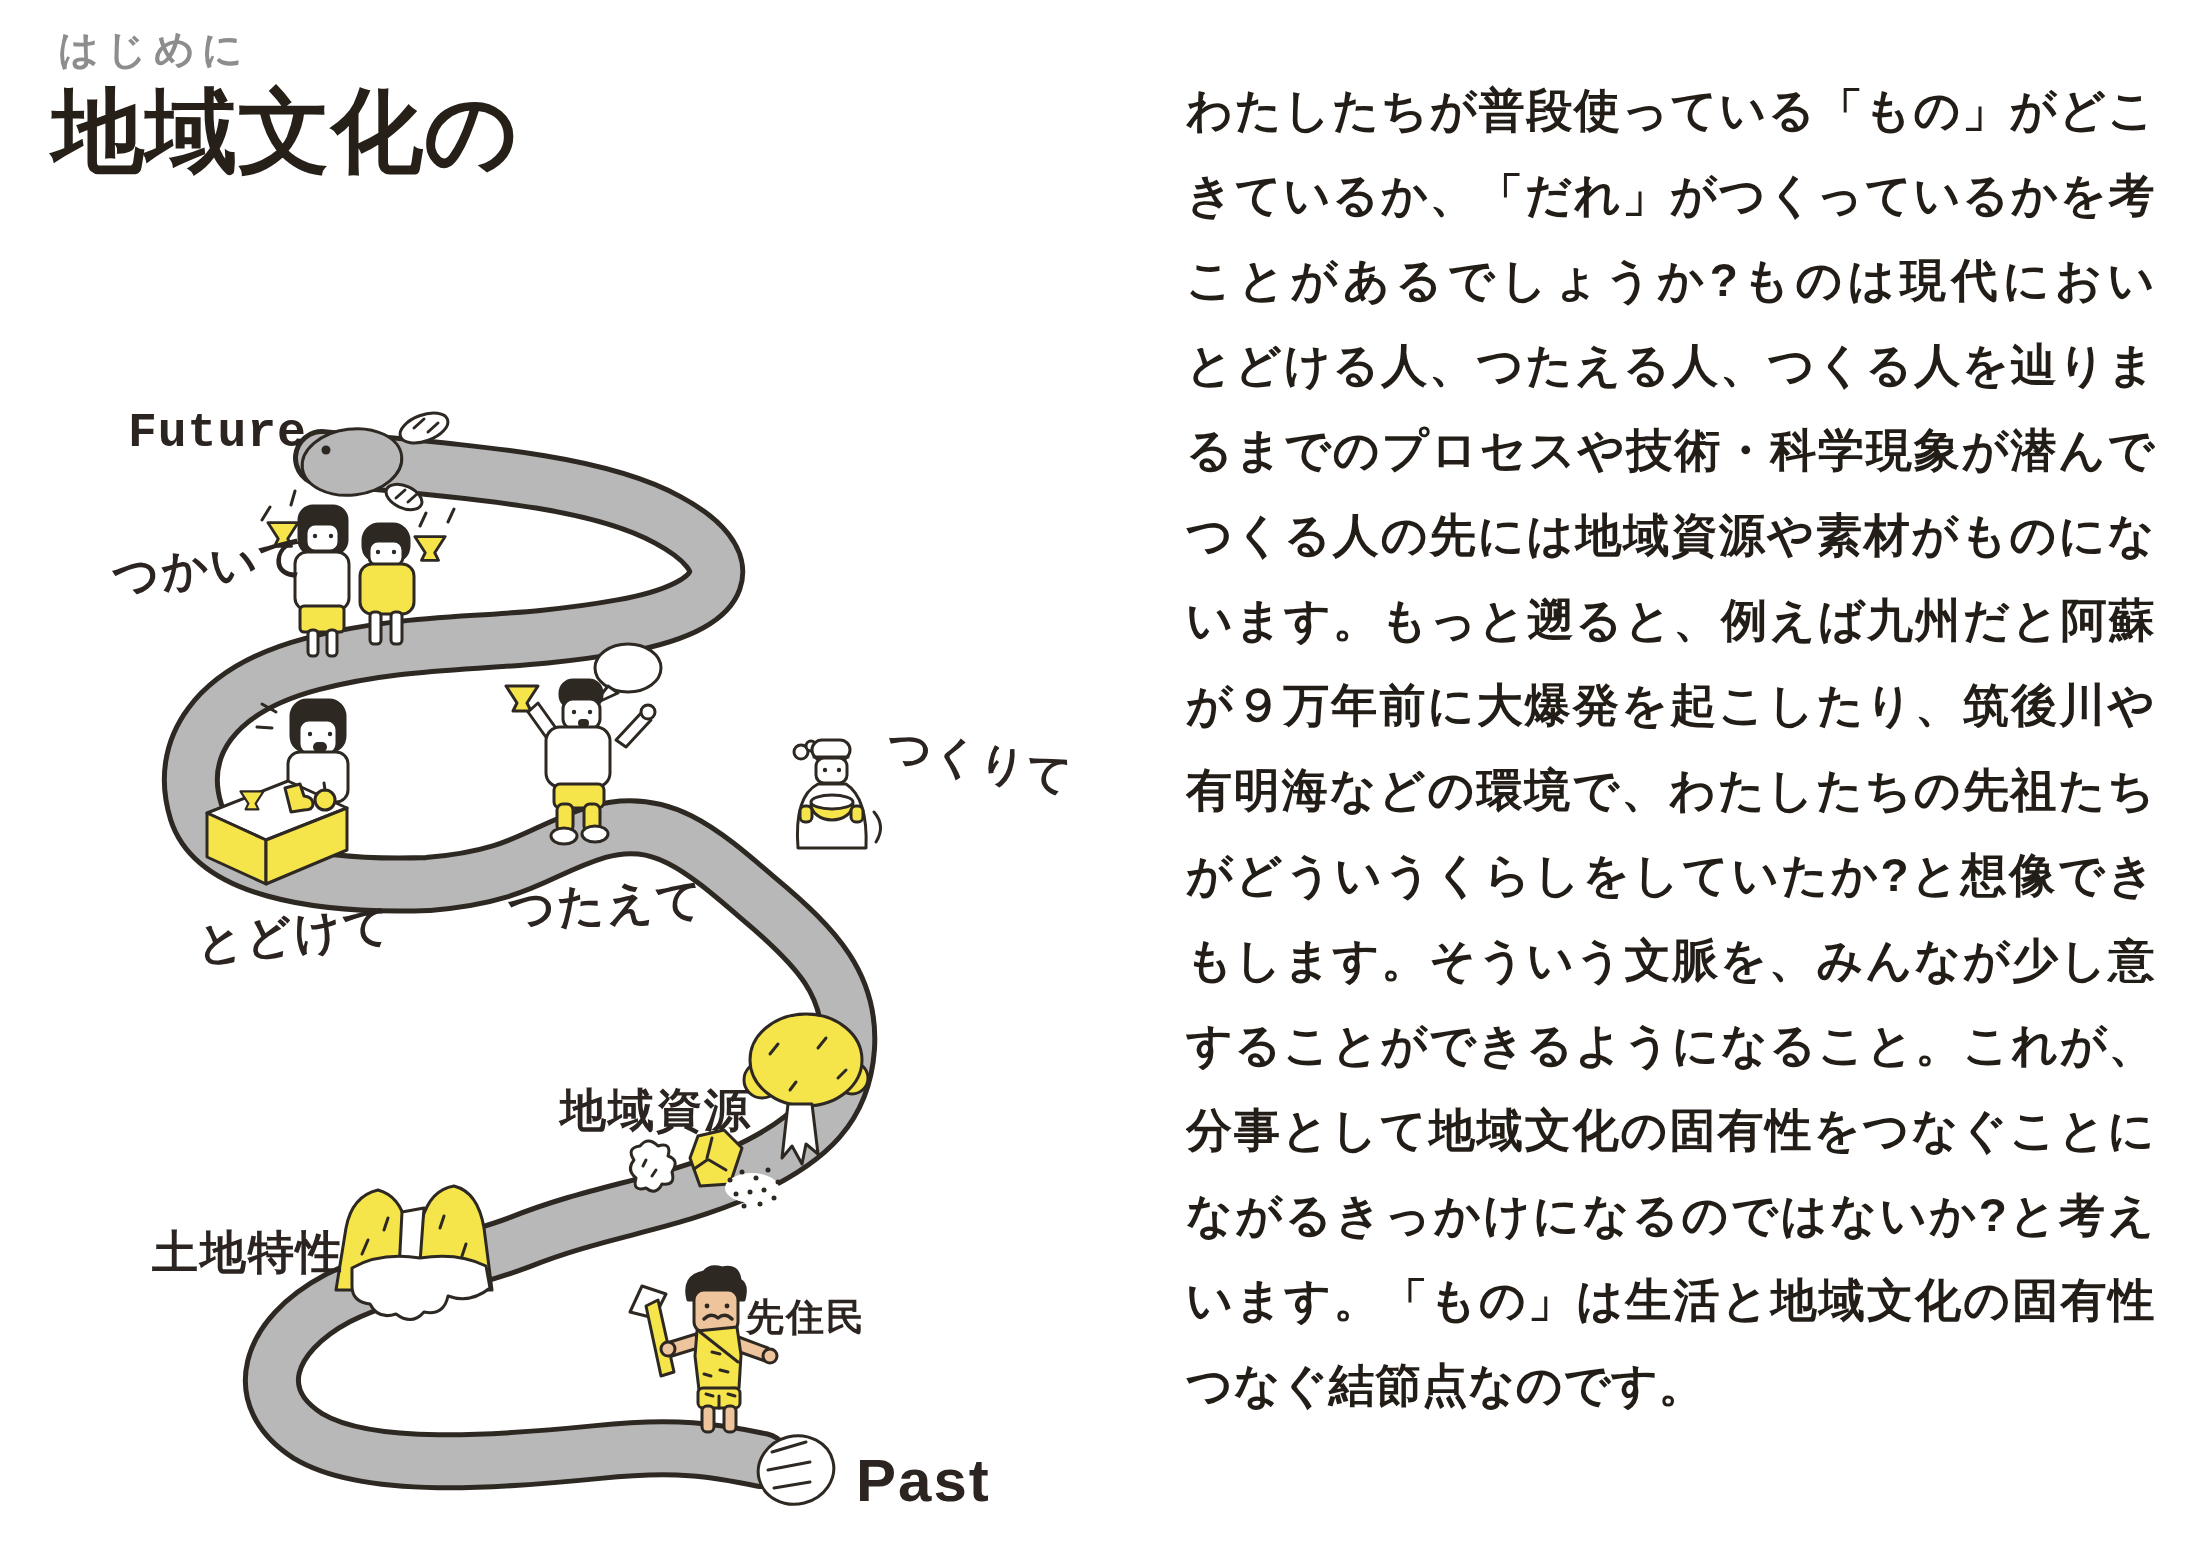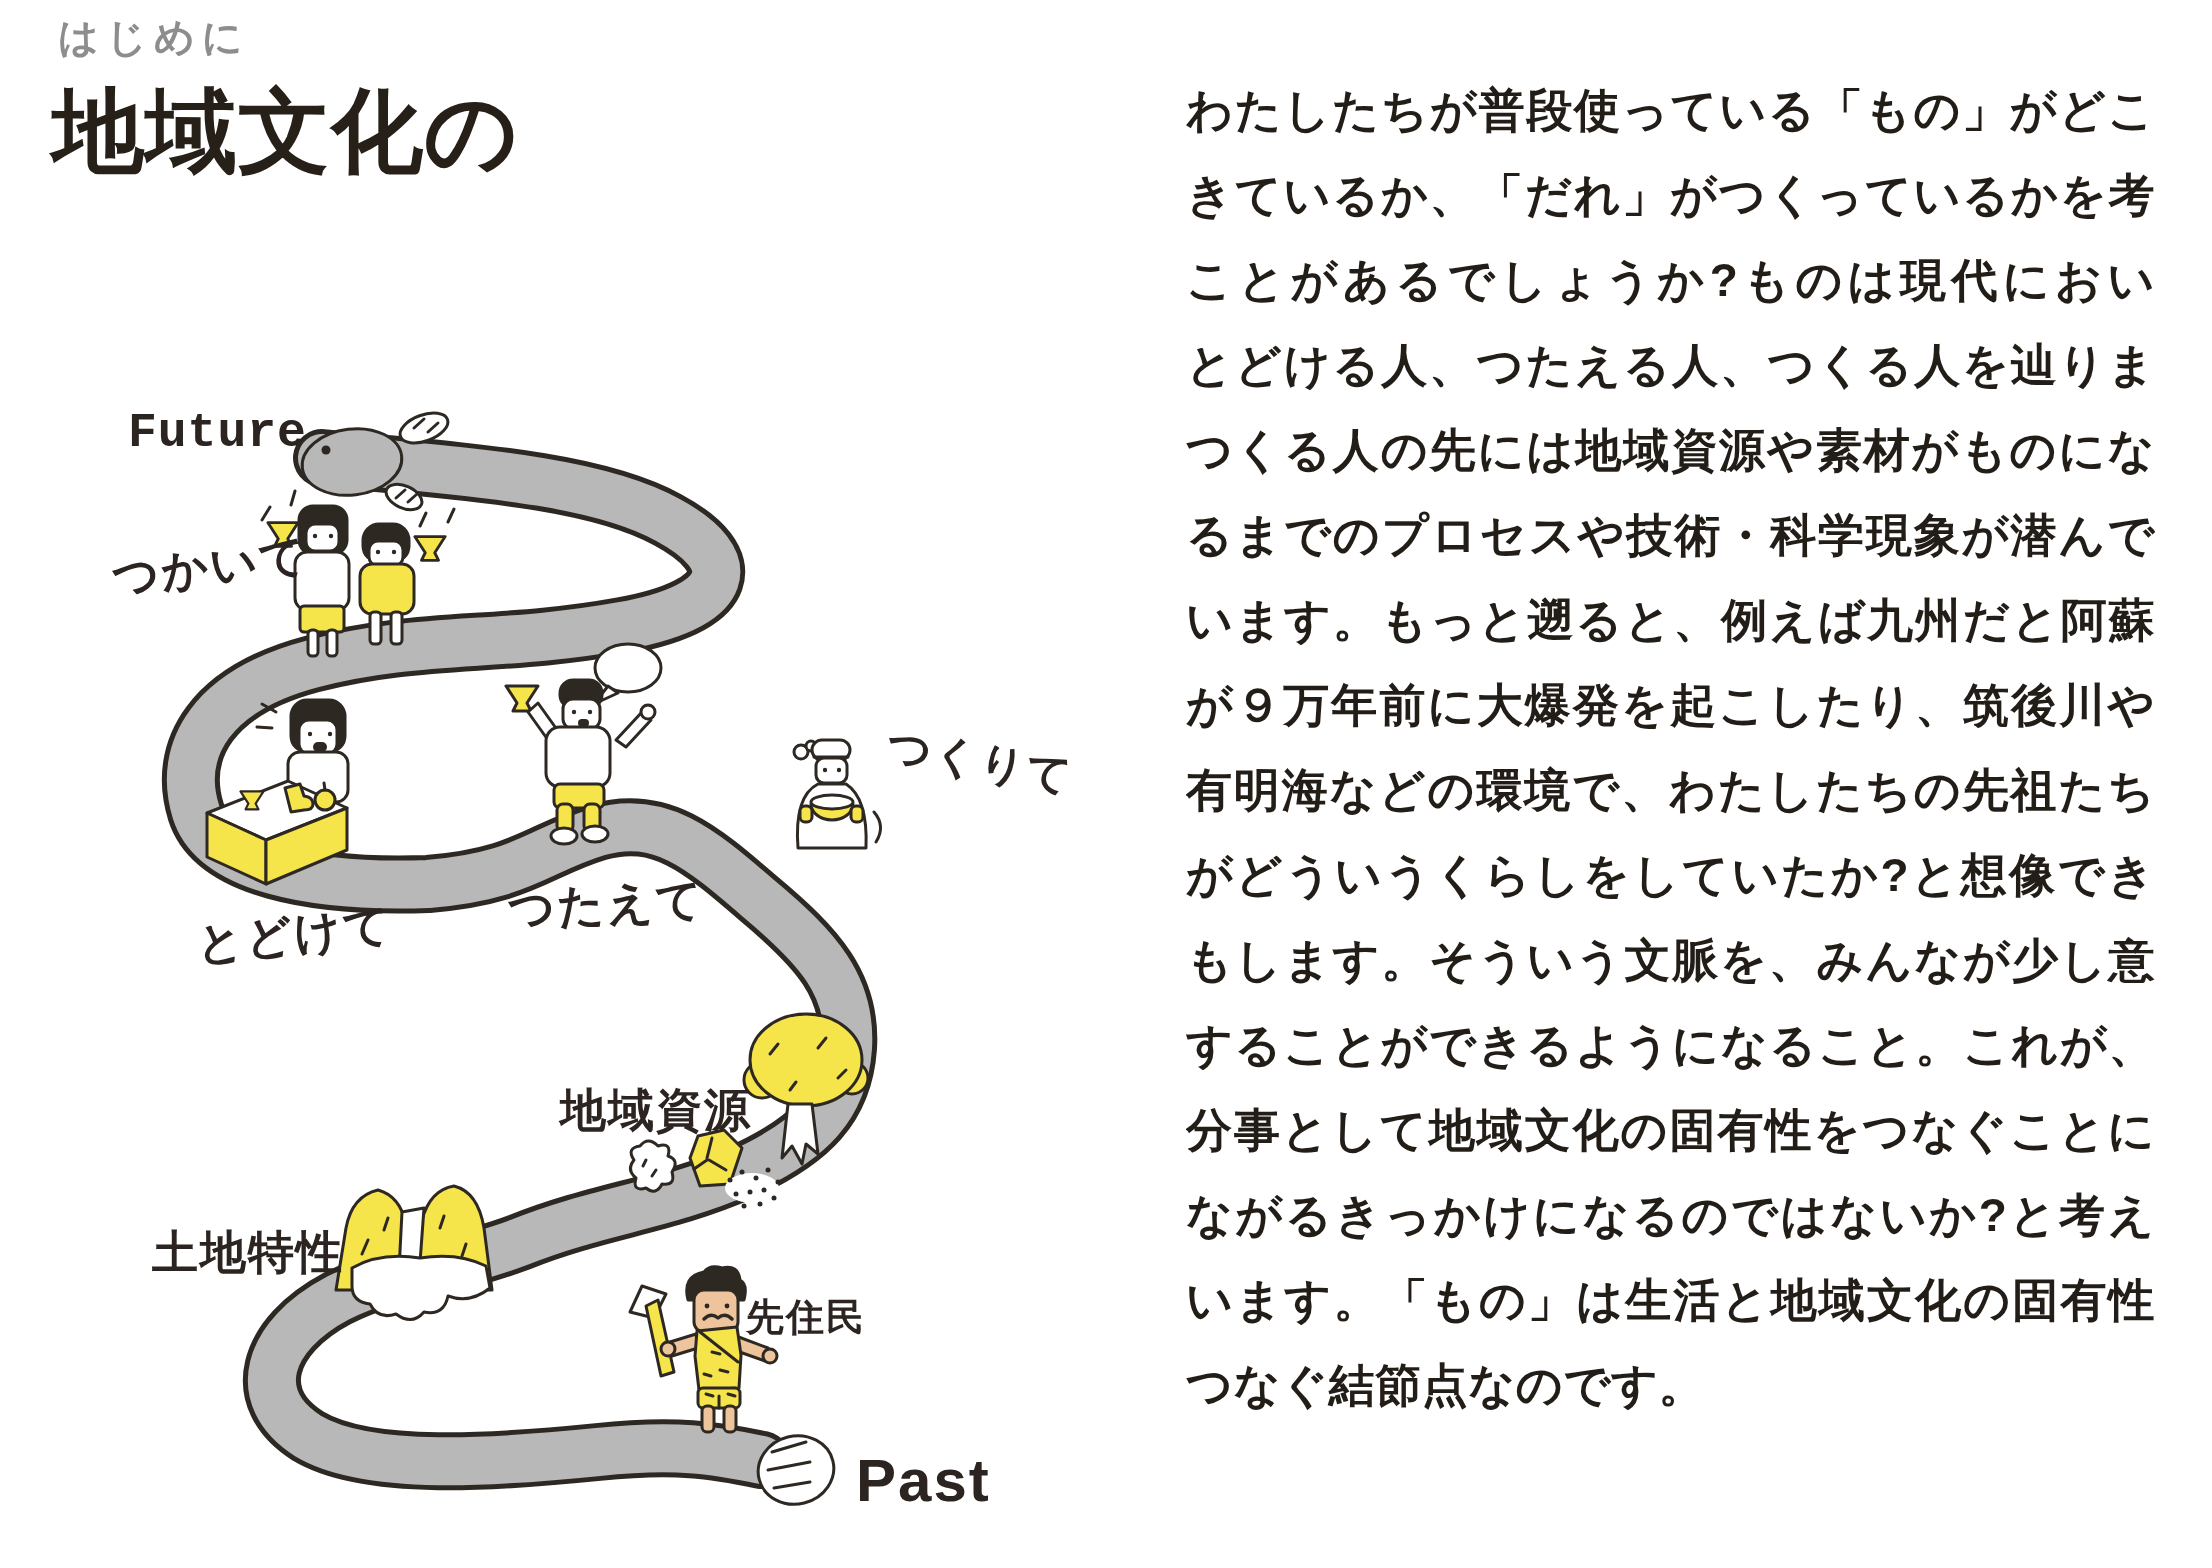--- a/index.html
+++ b/index.html
@@ -1,18 +1,18 @@
 <!DOCTYPE html>
 <html><head>
 <meta charset="utf-8">
 <style>
   html,body{margin:0;padding:0;background:#e8e8e8;}
   .page{position:relative;width:2212px;height:1568px;background:#ffffff;overflow:hidden;
         font-family:"Liberation Sans","DejaVu Sans",sans-serif;color:#272120;}
-  .kicker{position:absolute;left:58px;top:10px;font-size:40px;font-weight:700;color:#8d8d8d;letter-spacing:7px;}
+  .kicker{position:absolute;left:58px;top:22px;font-size:40px;font-weight:700;color:#8d8d8d;letter-spacing:7px;}
   .title{position:absolute;left:52px;top:76px;font-size:92px;line-height:111px;font-weight:900;
          letter-spacing:1px;color:#262019;}
   .illus{position:absolute;left:0;top:0;}
   .illus-label{position:absolute;font-weight:800;color:#2b2420;letter-spacing:2px;white-space:nowrap;}
   #lbl-future{left:128px;top:406px;font-size:48px;letter-spacing:1px;font-family:Liberation Mono, monospace;}
   #lbl-tsukaite{left:112px;top:536px;font-size:46px;transform:rotate(-7deg);}
   #lbl-todokete{left:196px;top:904px;font-size:46px;transform:rotate(-6deg);}
   #lbl-tsutaete{left:508px;top:874px;font-size:46px;transform:rotate(-3deg);}
   #lbl-tsukurite{left:886px;top:732px;font-size:44px;transform:rotate(10deg);}
   #lbl-chiiki{left:560px;top:1048px;font-size:46px;margin-top:32px;}
@@ -201,22 +201,22 @@
   <div class="illus-label" id="lbl-chiiki">地域資源</div>
   <div class="illus-label" id="lbl-tochi">土地特性</div>
   <div class="illus-label" id="lbl-senju">先住民</div>
   <div class="illus-label" id="lbl-past">Past</div>
 
   <div class="body-col">
     <div class="body-line">わたしたちが普段使っている「もの」がどこから</div>
     <div class="body-line">きているか、「だれ」がつくっているかを考えた</div>
     <div class="body-line">ことがあるでしょうか?ものは現代において、</div>
     <div class="body-line">とどける人、つたえる人、つくる人を辿ります。</div>
+    <div class="body-line">るまでのプロセスや技術・科学現象が潜んで</div>
     <div class="body-line">つくる人の先には地域資源や素材がものにな</div>
-    <div class="body-line">るまでのプロセスや技術・科学現象が潜んで</div>
     <div class="body-line">います。もっと遡ると、例えば九州だと阿蘇山</div>
     <div class="body-line">が９万年前に大爆発を起こしたり、筑後川や</div>
     <div class="body-line">有明海などの環境で、わたしたちの先祖たち</div>
     <div class="body-line">がどういうくらしをしていたか?と想像できたり</div>
     <div class="body-line">もします。そういう文脈を、みんなが少し意識</div>
     <div class="body-line">することができるようになること。これが、自</div>
     <div class="body-line">分事として地域文化の固有性をつなぐことにつ</div>
     <div class="body-line">ながるきっかけになるのではないか?と考えて</div>
     <div class="body-line">います。「もの」は生活と地域文化の固有性を</div>
     <div class="body-line last">つなぐ結節点なのです。</div>

